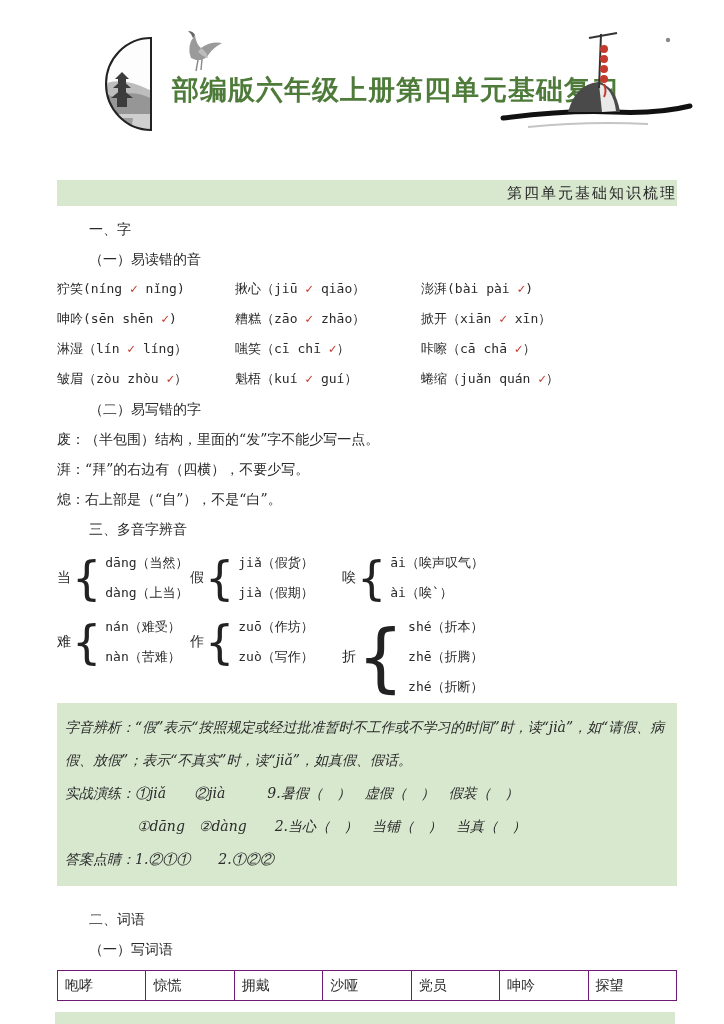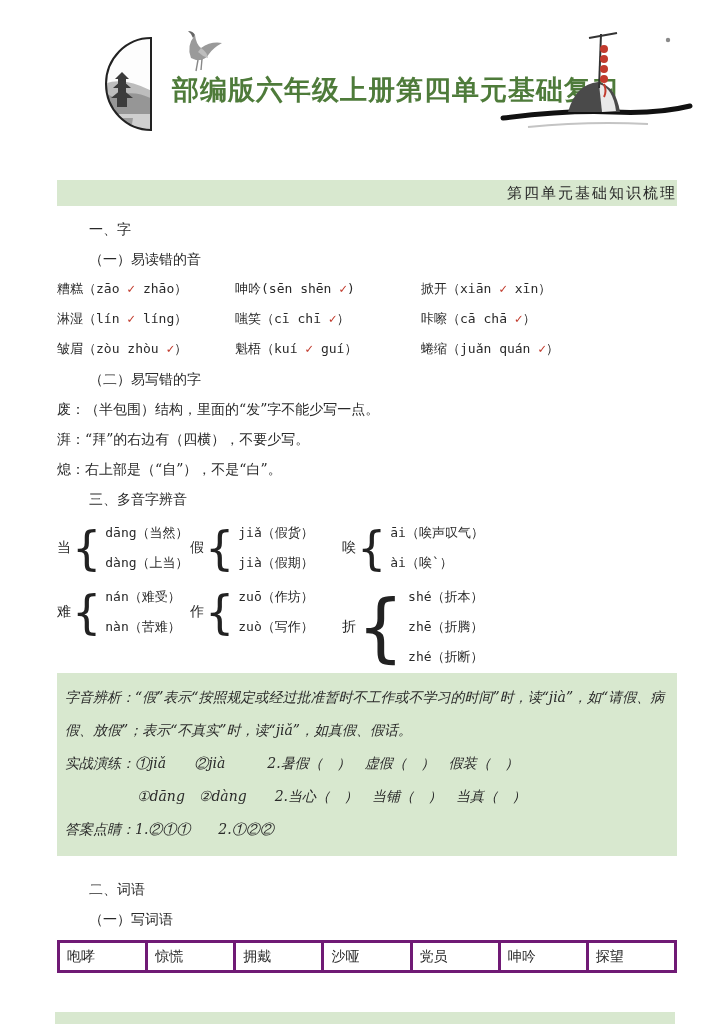--- a/index.html
+++ b/index.html
@@ -48,21 +48,21 @@
     background:var(--band-green);margin-top:1px;padding:8px 12px 10px 8px;
     font-style:italic;font-size:14px;
   }
   .gline{line-height:33px;}
   .gline.indent{padding-left:72px;}
   .sec2{margin-top:18px;}
   table.words{
     width:620px;border-collapse:collapse;margin-top:6px;
   }
   table.words td{
-    border:3px solid #701a75;height:30px;width:14.28%;
+    border:1px solid #701a75;height:30px;width:14.28%;
     padding-left:7px;font-size:14px;vertical-align:middle;
   }
   .bottom-strip{
     position:absolute;left:55px;top:1012px;width:620px;height:12px;
     background:var(--band-green);
   }
 </style>
 </head>
 <body>
 
@@ -126,22 +126,27 @@
 
   <div class="content">
 
     <div class="banner">第四单元基础知识梳理</div>
 
     <div class="hline">一、字</div>
     <div class="hline">（一）易读错的音</div>
 
     <div id="pinyin-rows">
         <div class="prow">
+          <div class="pcell">狞笑(níng <span class="ck">✓</span> nǐng)</div>
+          <div class="pcell">揪心（jiū <span class="ck">✓</span> qiāo）</div>
+          <div class="pcell">澎湃(bài  pài <span class="ck">✓</span>)</div>
+        </div>
+        <div class="prow">
+          <div class="pcell">呻吟(sēn shēn <span class="ck">✓</span>)</div>
           <div class="pcell">糟糕（zāo <span class="ck">✓</span> zhāo）</div>
-          <div class="pcell">呻吟(sēn shēn <span class="ck">✓</span>)</div>
           <div class="pcell">掀开（xiān <span class="ck">✓</span>  xīn）</div>
         </div>
         <div class="prow">
           <div class="pcell">淋湿（lín <span class="ck">✓</span>  líng）</div>
           <div class="pcell">嗤笑（cī  chī <span class="ck">✓</span>）</div>
           <div class="pcell">咔嚓（cā  chā <span class="ck">✓</span>）</div>
         </div>
         <div class="prow">
           <div class="pcell">皱眉（zòu  zhòu <span class="ck">✓</span>）</div>
           <div class="pcell">魁梧（kuí <span class="ck">✓</span> guí）</div>
@@ -208,21 +213,21 @@
               <div class="popt">shé（折本）</div>
               <div class="popt">zhē（折腾）</div>
               <div class="popt">zhé（折断）</div>
             </div>
           </div>
         </div>
       </div>
 
     <div class="gbox">
       <div class="gline">字音辨析：“假”表示“按照规定或经过批准暂时不工作或不学习的时间”时，读“jià”，如“请假、病假、放假”；表示“不真实”时，读“jiǎ”，如真假、假话。</div>
-      <div class="gline">实战演练：①jiǎ　　②jià　　　2.暑假（　）　虚假（　）　假装（　）</div>
+      <div class="gline">实战演练：①jiǎ　　②jià　　　9.暑假（　）　虚假（　）　假装（　）</div>
       <div class="gline indent">①dāng　②dàng　　2.当心（　）　当铺（　）　当真（　）</div>
       <div class="gline">答案点睛：1.②①①　　2.①②②</div>
     </div>
 
     <div class="hline sec2">二、词语</div>
     <div class="hline">（一）写词语</div>
 
     <table class="words">
       <tbody>
           <tr id="words-row">

